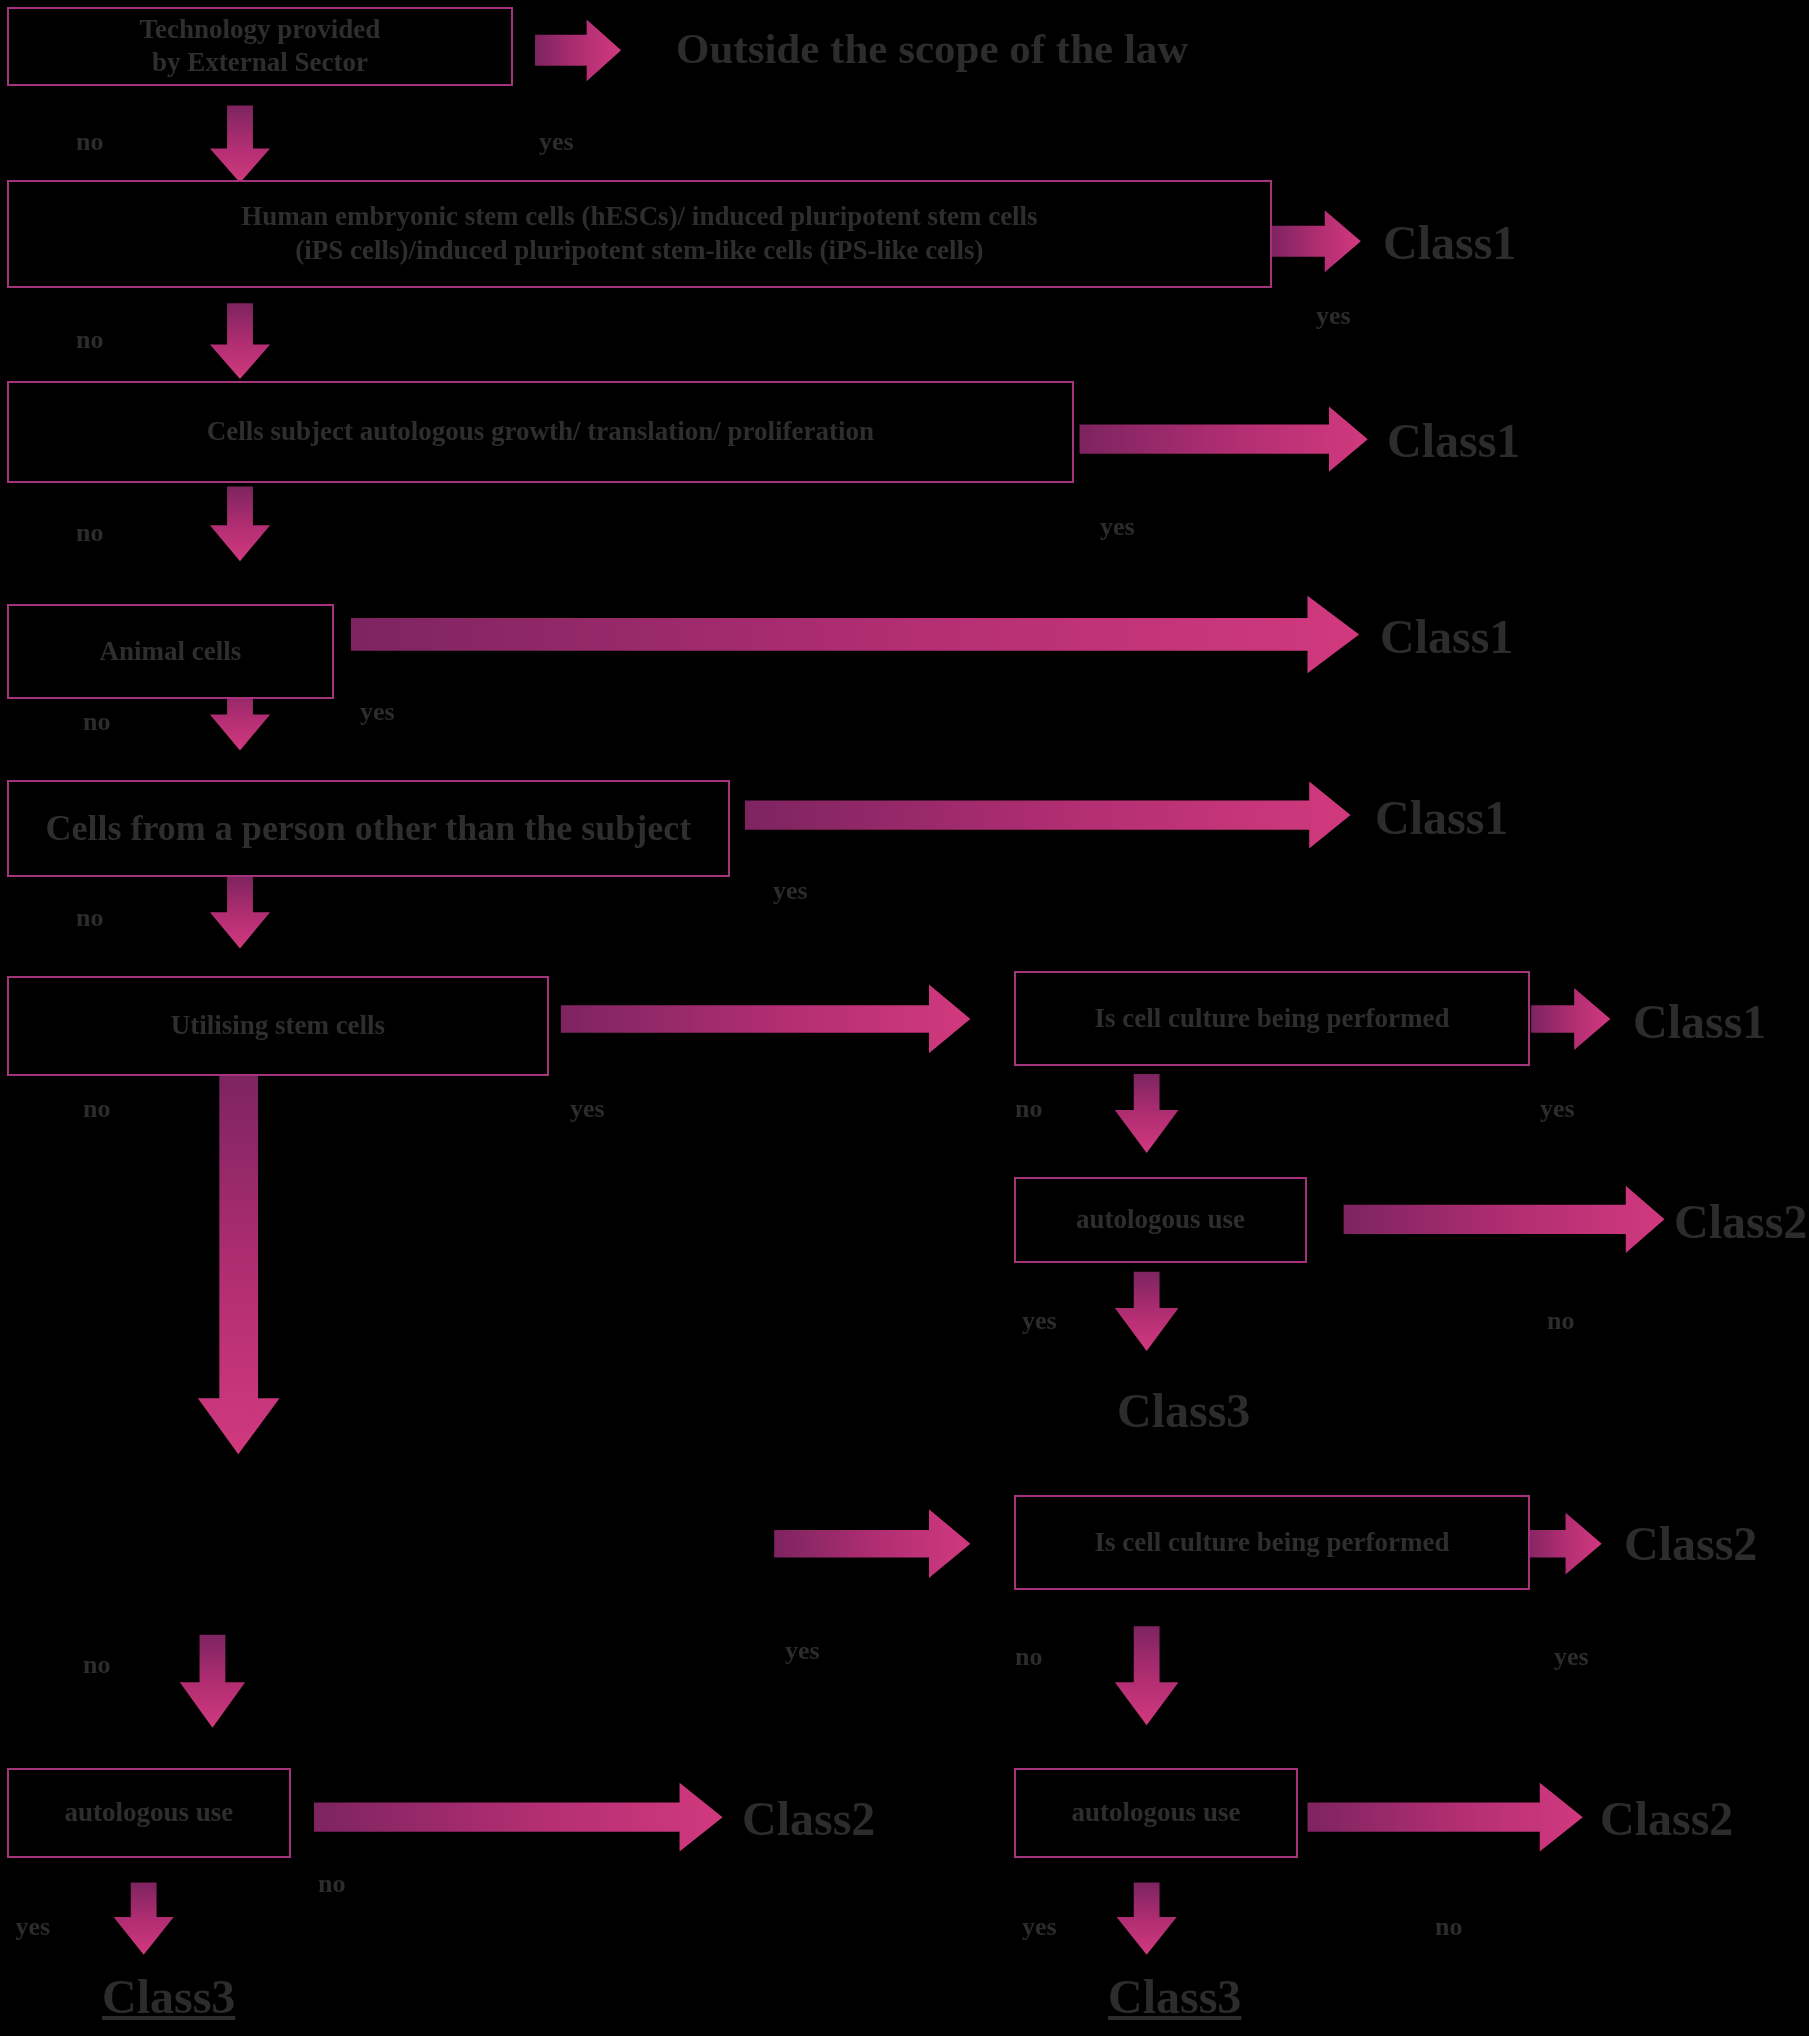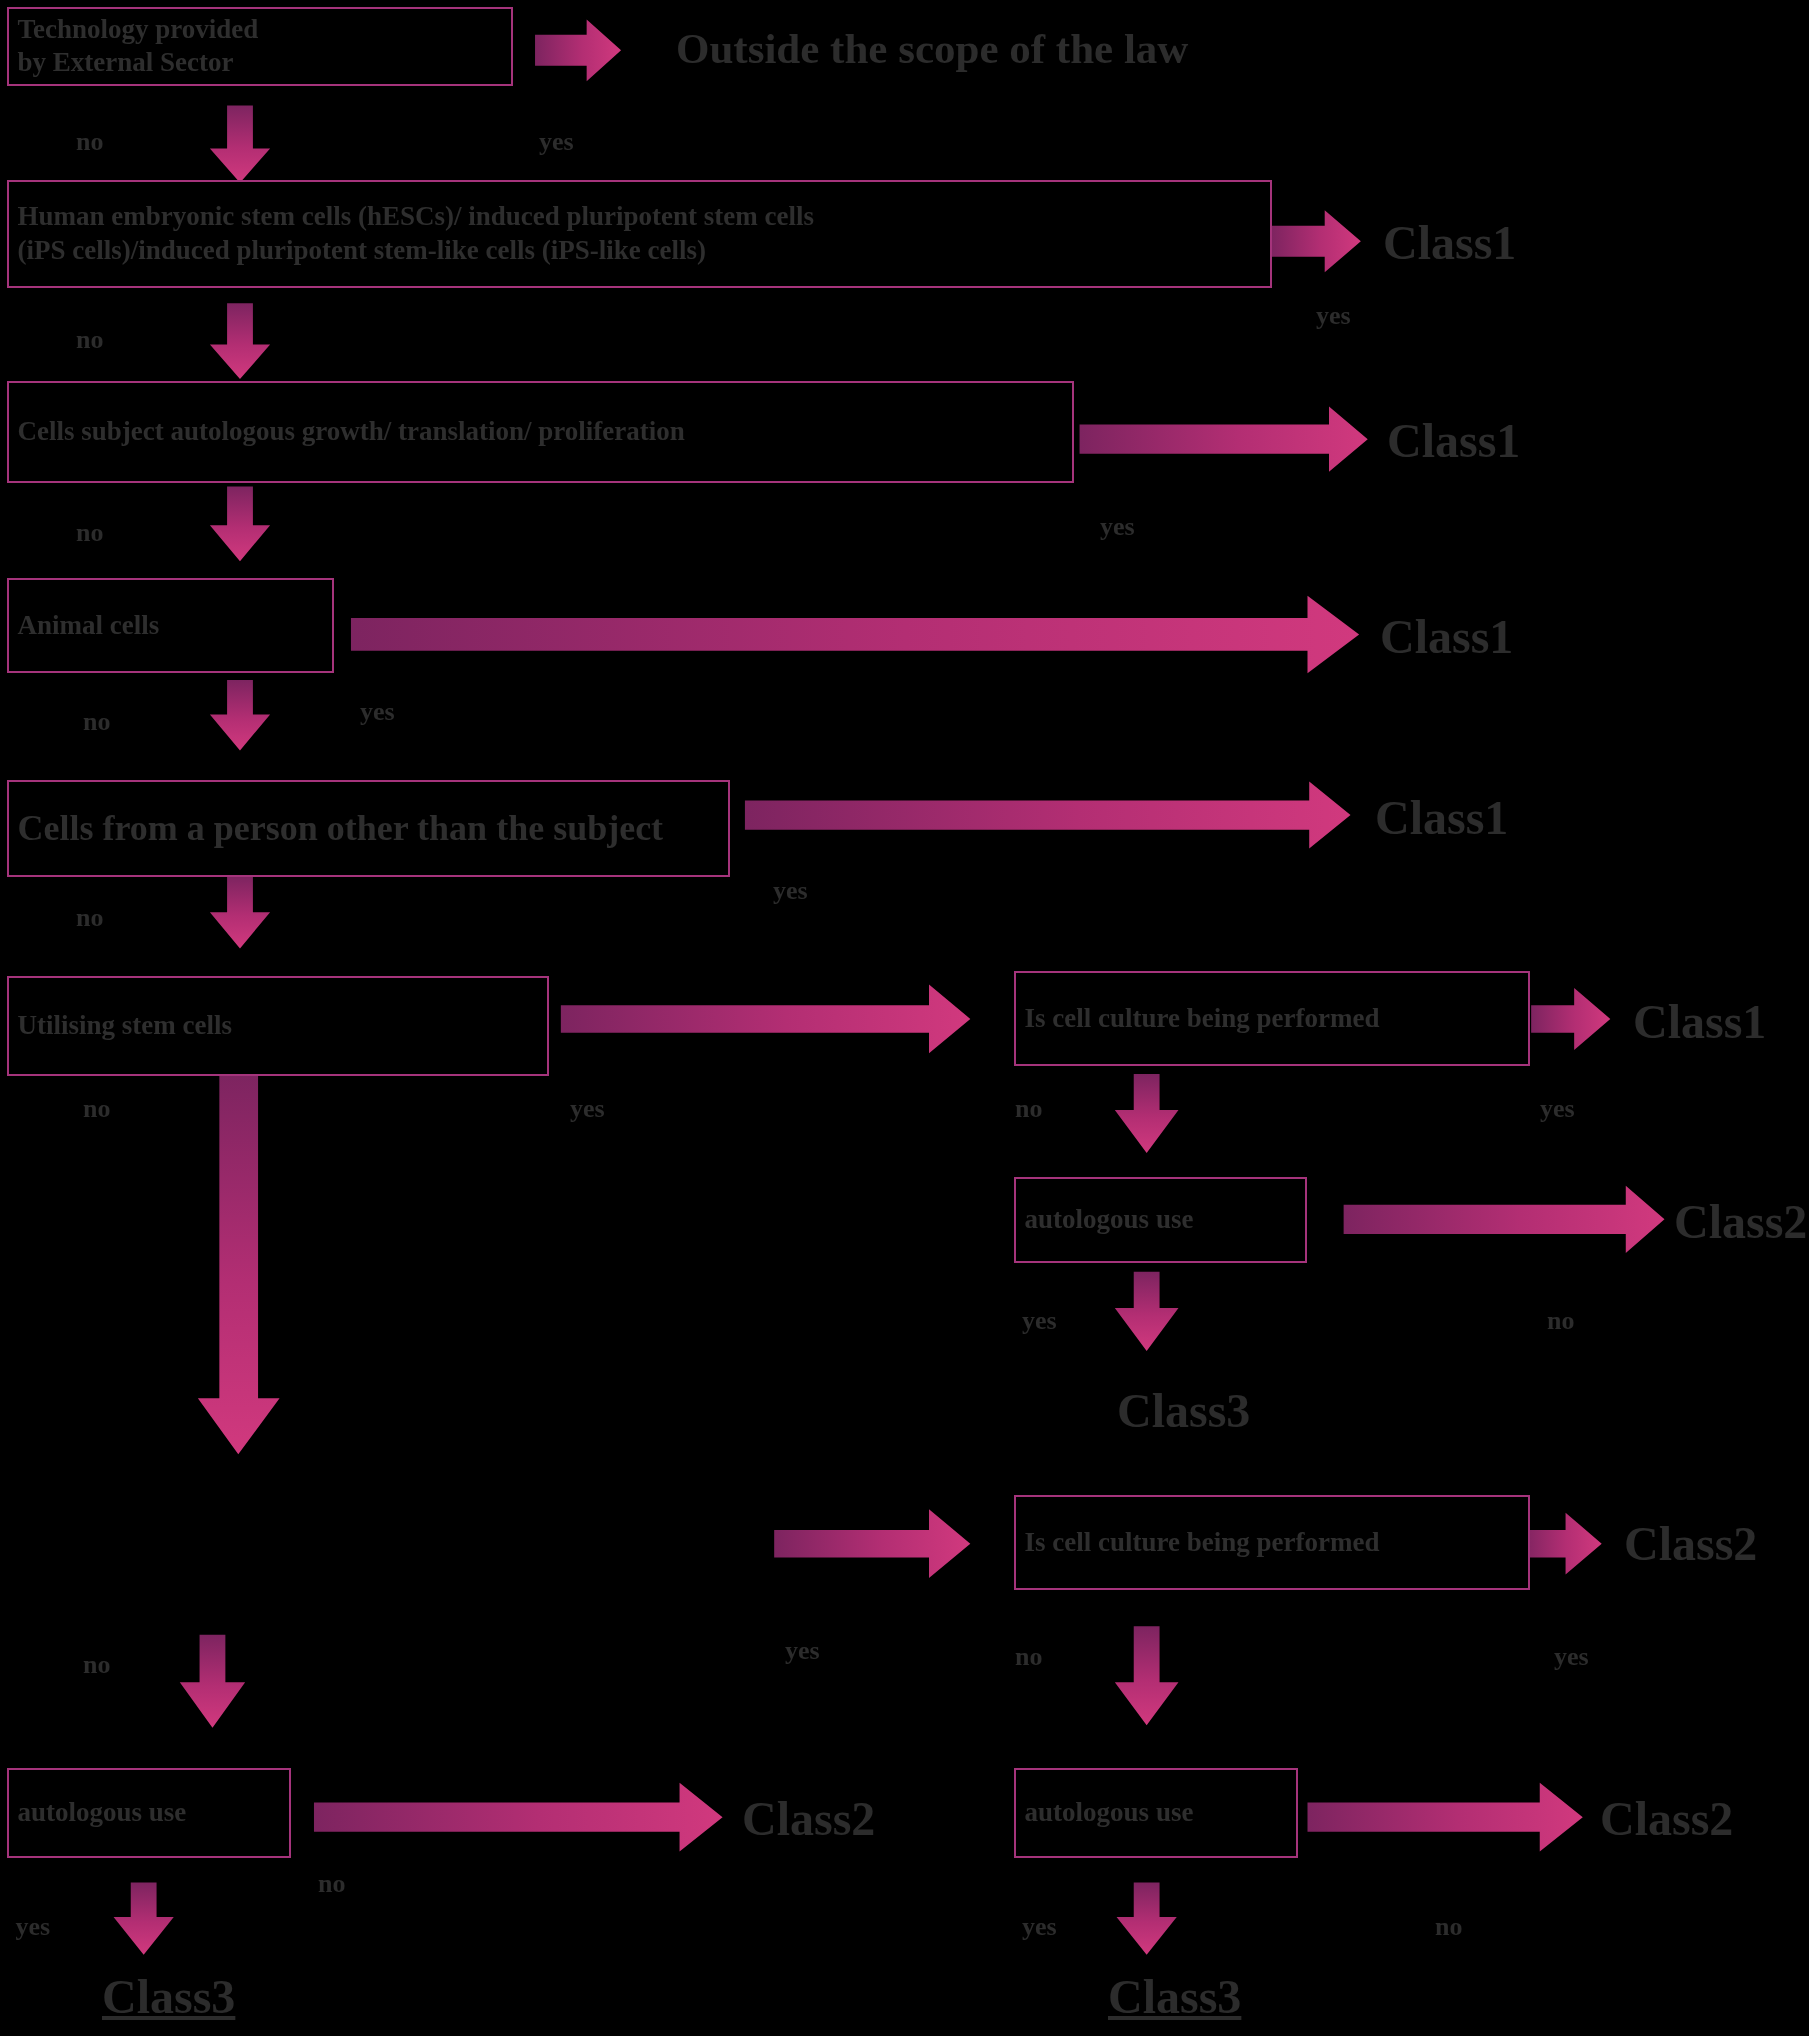--- a/index.html
+++ b/index.html
@@ -11,21 +11,21 @@
   #stage{position:absolute;left:0;top:0;width:1809px;height:2037px;}
 
   
   .box{
     position:absolute;
     box-sizing:border-box;
     border:2.6px solid #a5347c;
     background:#000;
     color:#2e2e2e;
     display:flex;align-items:center;justify-content:center;
-    text-align:left;
+    text-align:center;
     font-weight:bold;
     line-height:1.25;
     padding:3.4px 8.6px;
     filter:blur(0.6px);
   }
   .box .txt{display:block;width:100%;}
 
   
   .lbl{
     position:absolute;
@@ -159,21 +159,21 @@
   </div>
 
   <div class="box" style="left:6.9px;top:180px;width:1265px;height:108px;font-size:27px;">
     <span class="txt">Human embryonic stem cells (hESCs)/ induced pluripotent stem cells<br>(iPS cells)/induced pluripotent stem-like cells (iPS-like cells)</span>
   </div>
 
   <div class="box" style="left:6.9px;top:381px;width:1067px;height:102px;font-size:27px;">
     <span class="txt">Cells subject autologous growth/ translation/ proliferation</span>
   </div>
 
-  <div class="box" style="left:6.9px;top:578px;width:327px;height:95px;font-size:27px;">
+  <div class="box" style="left:6.9px;top:604px;width:327px;height:95px;font-size:27px;">
     <span class="txt">Animal cells</span>
   </div>
 
   <div class="box" style="left:6.9px;top:780px;width:723px;height:97px;font-size:36px;">
     <span class="txt">Cells from a person other than the subject</span>
   </div>
 
   <div class="box" style="left:6.9px;top:976px;width:542px;height:100px;font-size:27px;">
     <span class="txt">Utilising stem cells</span>
   </div>

